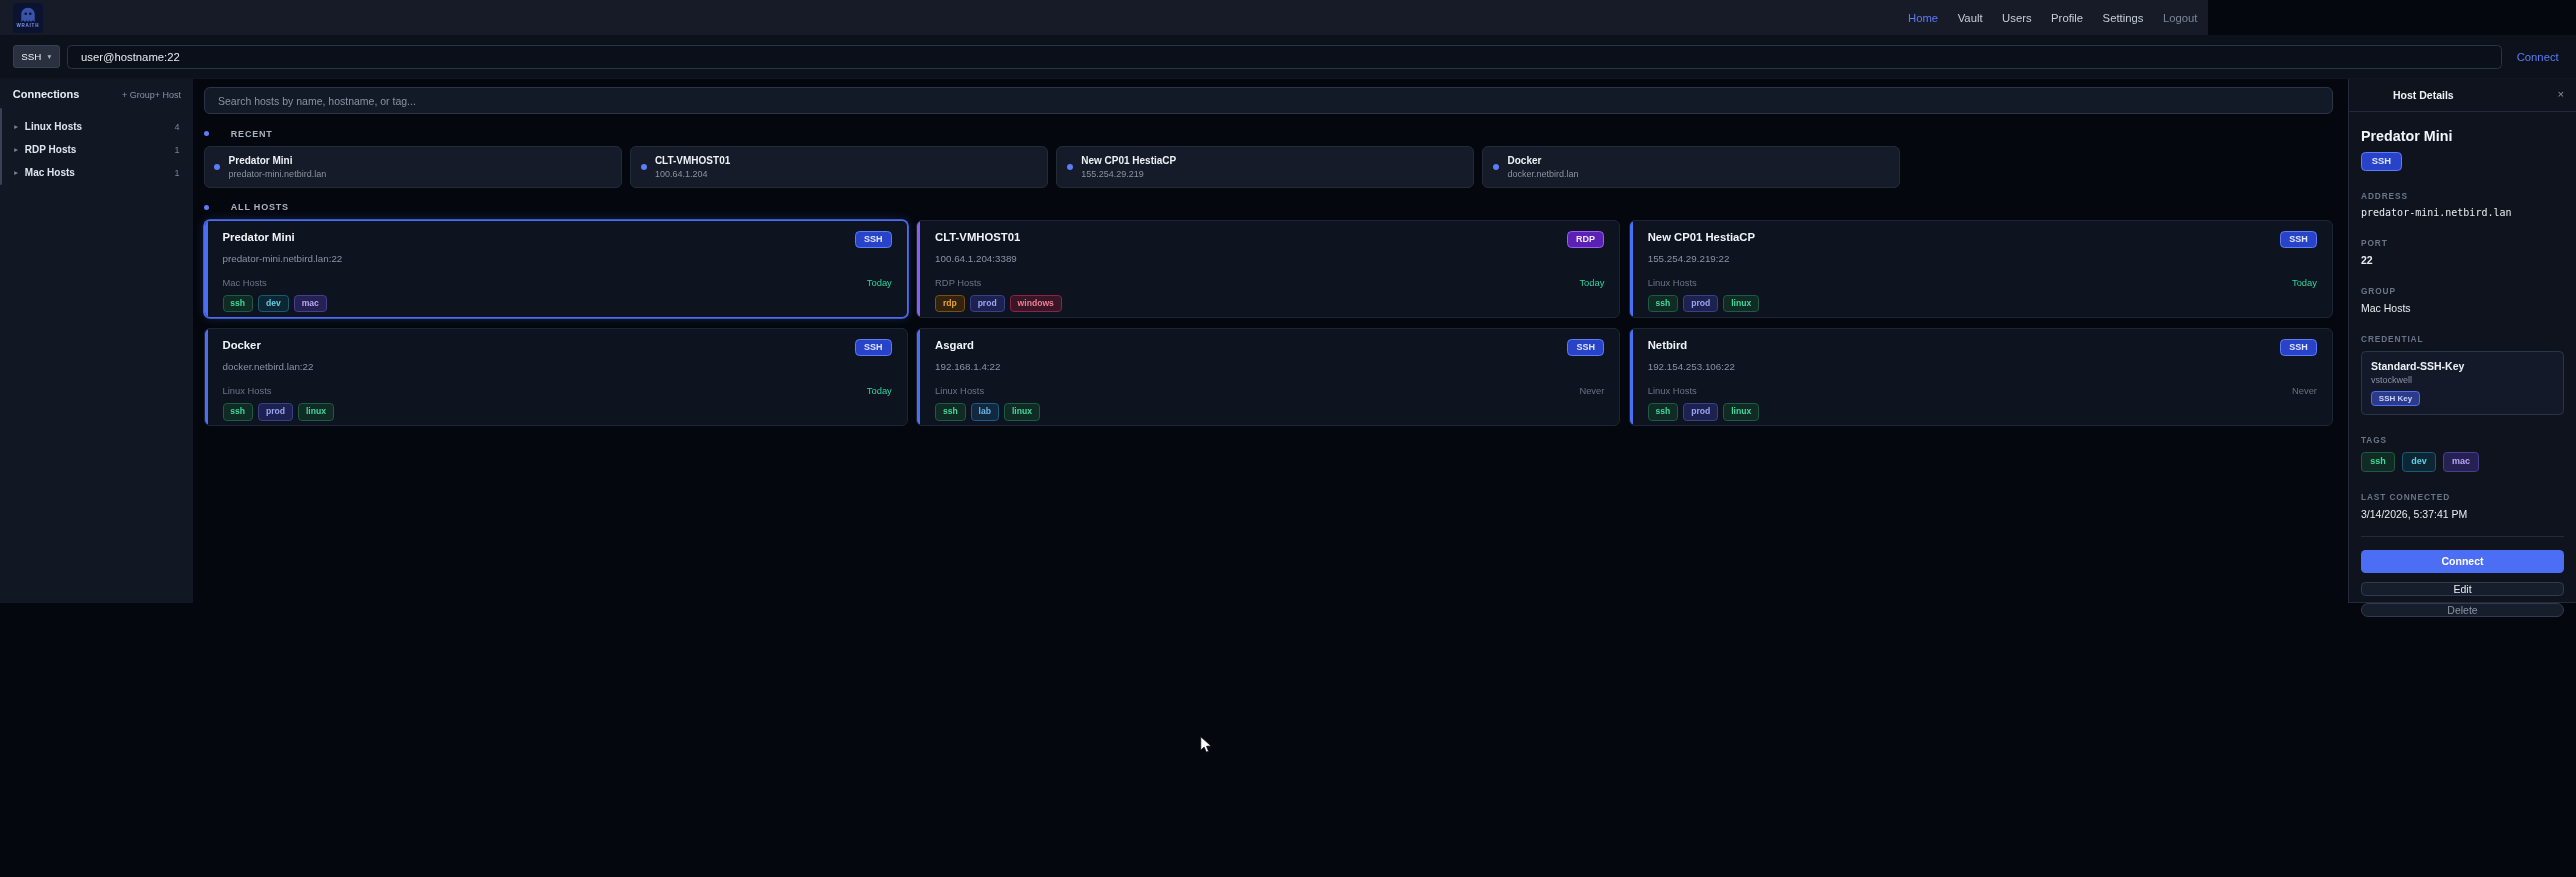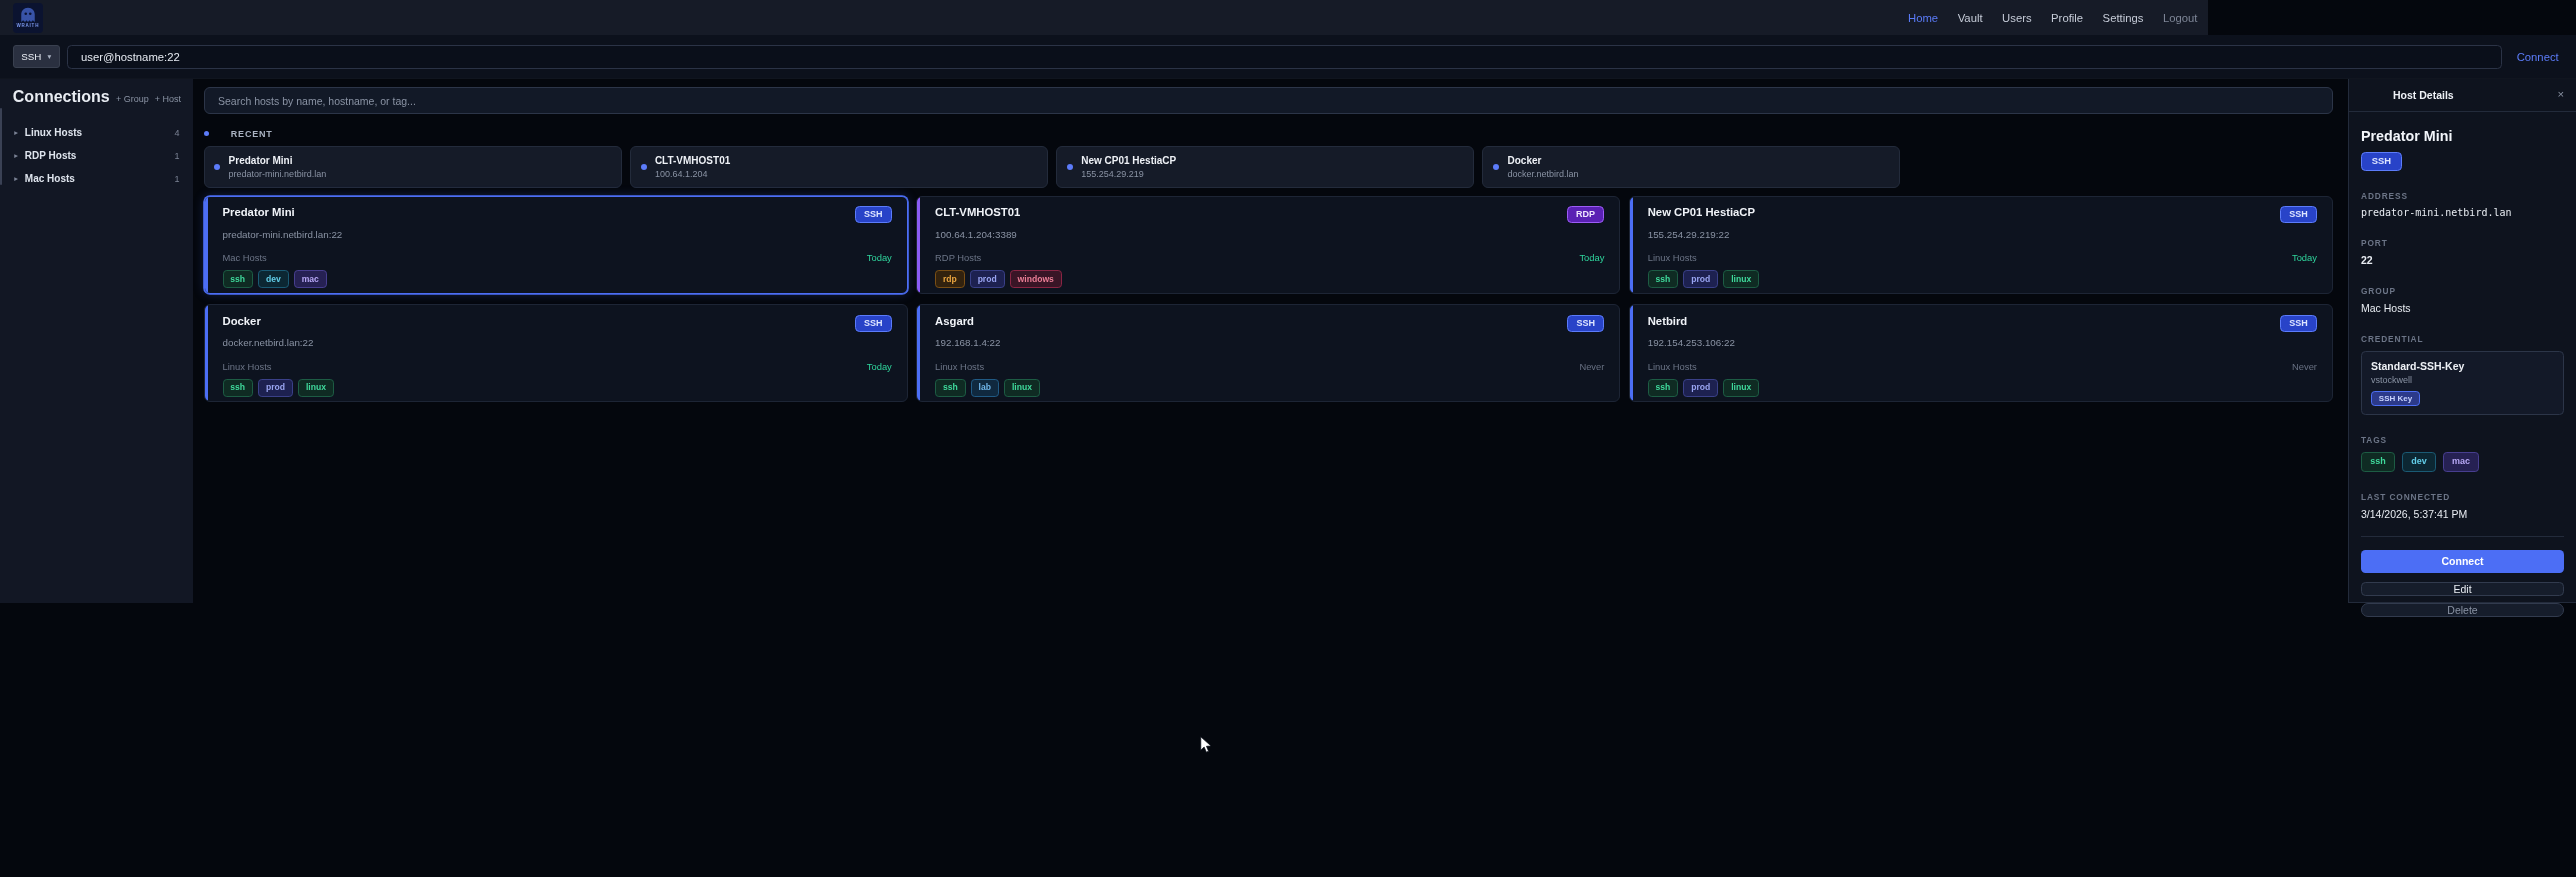--- a/index.html
+++ b/index.html
@@ -59,22 +59,22 @@
   
   .sidebar {
     width:193px; background:#121724; padding:9px 12px 9px 12.8px;
     position:relative; flex:none;
   }
   .sidebar-scroll {
     position:absolute; left:0; top:28.6px; width:2.3px; height:77px;
     background:#3a4154; border-radius:1.5px;
   }
   .sidebar-head { display:flex; align-items:baseline; justify-content:space-between; }
-  .sidebar-title { font-size:16px; font-weight:700; color:#e8ecf2; }
-  .sidebar-actions { display:flex; gap:6px; }
+  .sidebar-title { font-size:11px; font-weight:700; color:#e8ecf2; }
+  .sidebar-actions { display:flex; }
   .sidebar-action { font-size:9px; color:#8a93a4; cursor:pointer; }
   .group-list { margin-top:15px; display:flex; flex-direction:column; }
   .group-item {
     display:flex; align-items:center; justify-content:space-between;
     padding:6px 1.5px; cursor:pointer; border-radius:3.8px;
   }
   .group-left { display:flex; align-items:center; gap:6.8px; }
   .group-caret { font-size:7.5px; color:#7a8294; }
   .group-label { font-size:10px; font-weight:700; color:#dfe5ee; }
   .group-count { font-size:9px; color:#7a8294; }
@@ -293,20 +293,24 @@
       </article>
       <article class="recent-card">
         <span class="online-dot"></span>
         <div>
           <div class="recent-name">Docker</div>
           <div class="recent-host">docker.netbird.lan</div>
         </div>
       </article>
     </div>
 
+    <div class="section-label">
+      <span class="section-dot"></span>
+      <span class="section-text">ALL HOSTS</span>
+    </div>
 
     <div class="hosts-grid">
 
       <article class="host-card" data-proto="SSH" data-selected="true">
         <div class="card-top">
           <h3 class="host-name">Predator Mini</h3>
           <span class="proto-badge" data-proto="SSH">SSH</span>
         </div>
         <div class="host-address">predator-mini.netbird.lan:22</div>
         <div class="card-meta">

